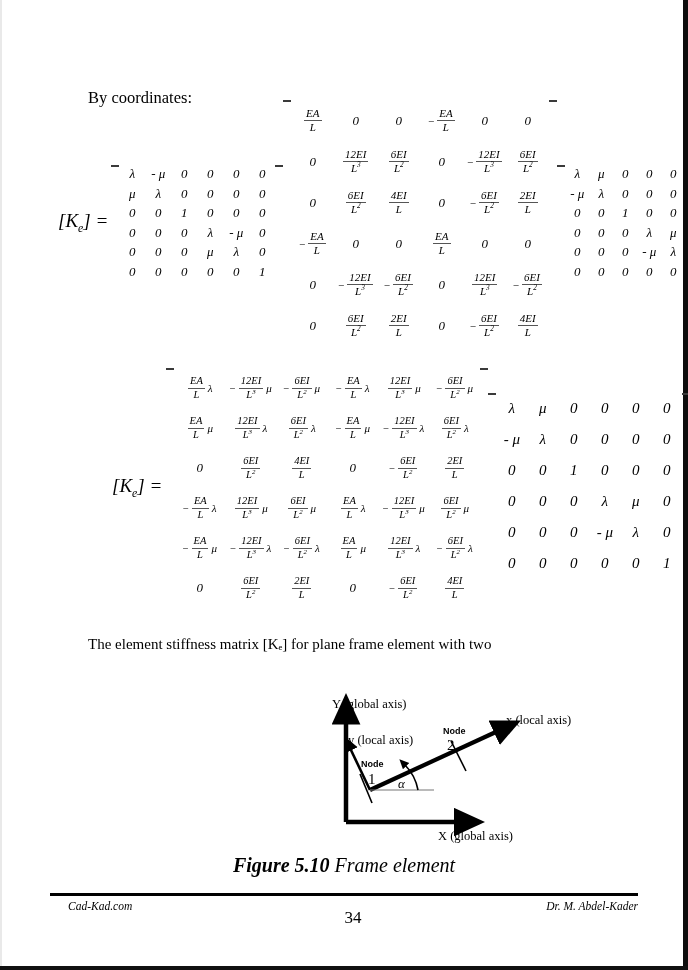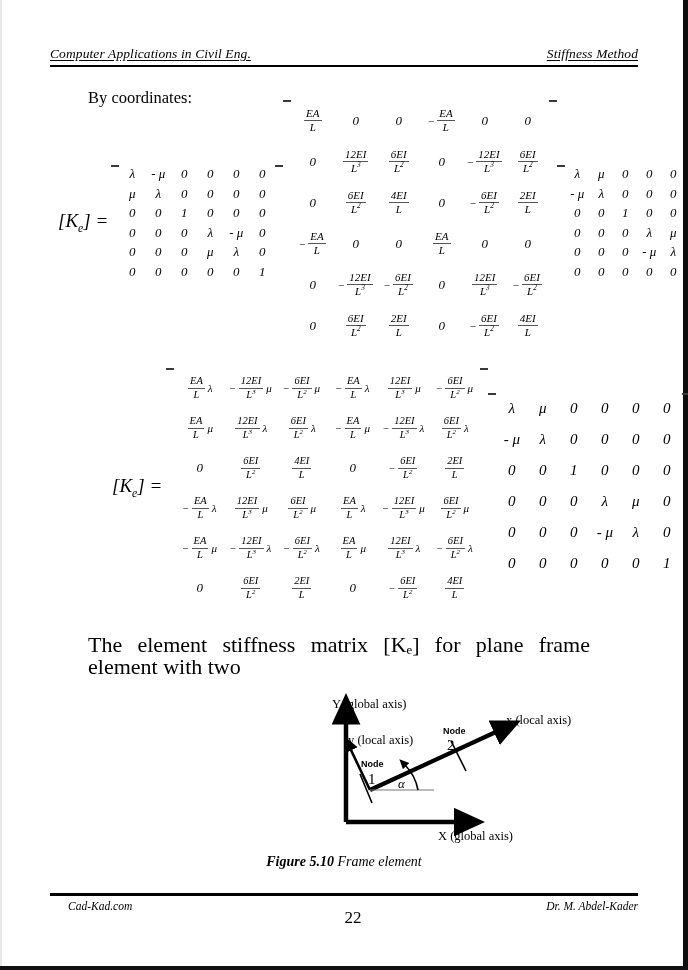--- a/index.html
+++ b/index.html
@@ -27,21 +27,21 @@
   .footer{position:absolute;left:50px;top:893px;width:588px;}
   .footer .rule{height:2.6px;background:#000;}
   .footer .row{display:flex;justify-content:space-between;align-items:baseline;margin-top:4px;}
   .footer .f-left,.footer .f-right{font-style:italic;font-size:11.5px;}
   .footer .f-page{position:absolute;left:0;right:0;top:8px;text-align:center;font-size:17px;}
 
   
   .lead{position:absolute;left:88px;top:88px;font-size:16.5px;}
   .para{
     position:absolute;left:88px;top:634px;width:502px;
-    font-size:22px;line-height:21.5px;text-align:justify;font-family:Liberation Serif, serif;
+    font-size:15px;line-height:21.5px;text-align:justify;font-family:Liberation Serif, serif;
   }
   .para .nj{text-align:left;}
   .frac{display:inline-flex;flex-direction:column;align-items:center;
         vertical-align:middle;line-height:1.02;margin:0 1px;}
   .frac .num{padding:0 2px;}
   .frac .bar{display:block;width:100%;height:1px;background:#555;margin:1px 0;}
   .frac .den{padding:0 2px;}
   sup.e{font-size:.66em;vertical-align:super;line-height:0;font-style:italic;}
 
   
@@ -75,39 +75,32 @@
   .eq2 .rwrap{align-self:flex-start;margin-top:25px;}
 
   
   .fig{position:absolute;left:330px;top:664px;width:300px;height:180px;}
   .fig svg{display:block;}
   .fig .t{font-family:"Liberation Serif", serif;font-size:12.5px;fill:#000;}
   .fig .tn{font-family:"Liberation Sans", sans-serif;font-size:9px;font-weight:bold;fill:#000;}
   .fig .tnum{font-family:"Liberation Serif", serif;font-size:15px;fill:#000;}
   .fig .ta{font-family:"Liberation Serif", serif;font-size:13px;font-style:italic;fill:#000;}
 
-  .figcap{position:absolute;left:0;right:0;top:854px;text-align:center;font-size:14px;}
+  .figcap{position:absolute;left:0;right:0;top:854px;text-align:center;font-size:20px;}
   .figcap b{font-style:italic;font-weight:bold;}
   .figcap span.ci{font-style:italic;}
 </style>
 </head>
 <body>
 
 <div class="page">
   <div class="edge-left"></div>
   <div class="edge-right"></div>
   <div class="edge-bottom"></div>
 
-  <div class="header">
-    <div class="row">
-      <div class="h-left">Computer Applications in Civil Eng.</div>
-      <div class="h-right">Stiffness Method</div>
-    </div>
-    <div class="rule"></div>
-  </div>
 
   <div class="lead">By coordinates:</div>
 
   <div class="eq1">
     <div class="lbl">
       <span>[K</span><sub>e</sub><span>] =</span>
     </div>
 
     <div class="mat">
       <div class="brk l"></div>
@@ -878,17 +871,17 @@
 
   <div class="figcap">
     <b>Figure 5.10</b>
     <span class="ci">Frame element</span>
   </div>
 
   <div class="footer">
     <div class="rule"></div>
     <div class="row" style="position:relative;margin-left:18px;">
       <div class="f-left">Cad-Kad.com</div>
-      <div class="f-page">22</div>
+      <div class="f-page">34</div>
       <div class="f-right">Dr. M. Abdel-Kader</div>
     </div>
   </div>
 </div>
 
 </body></html>

